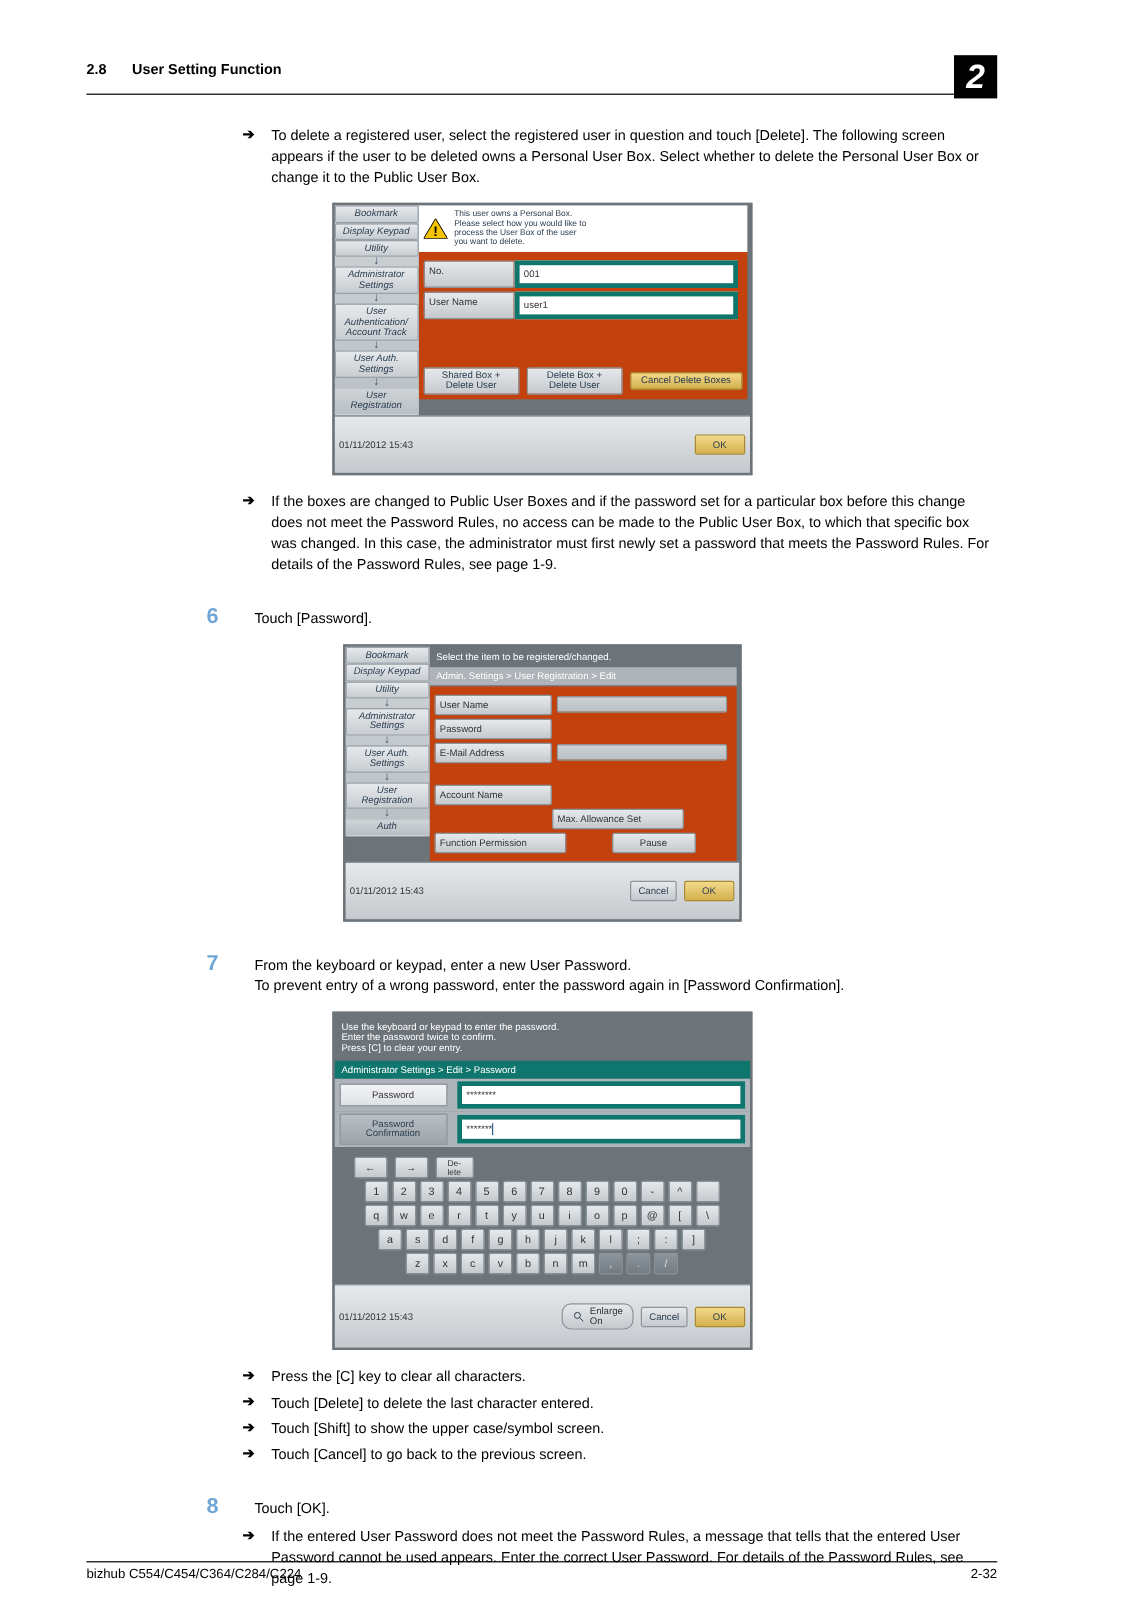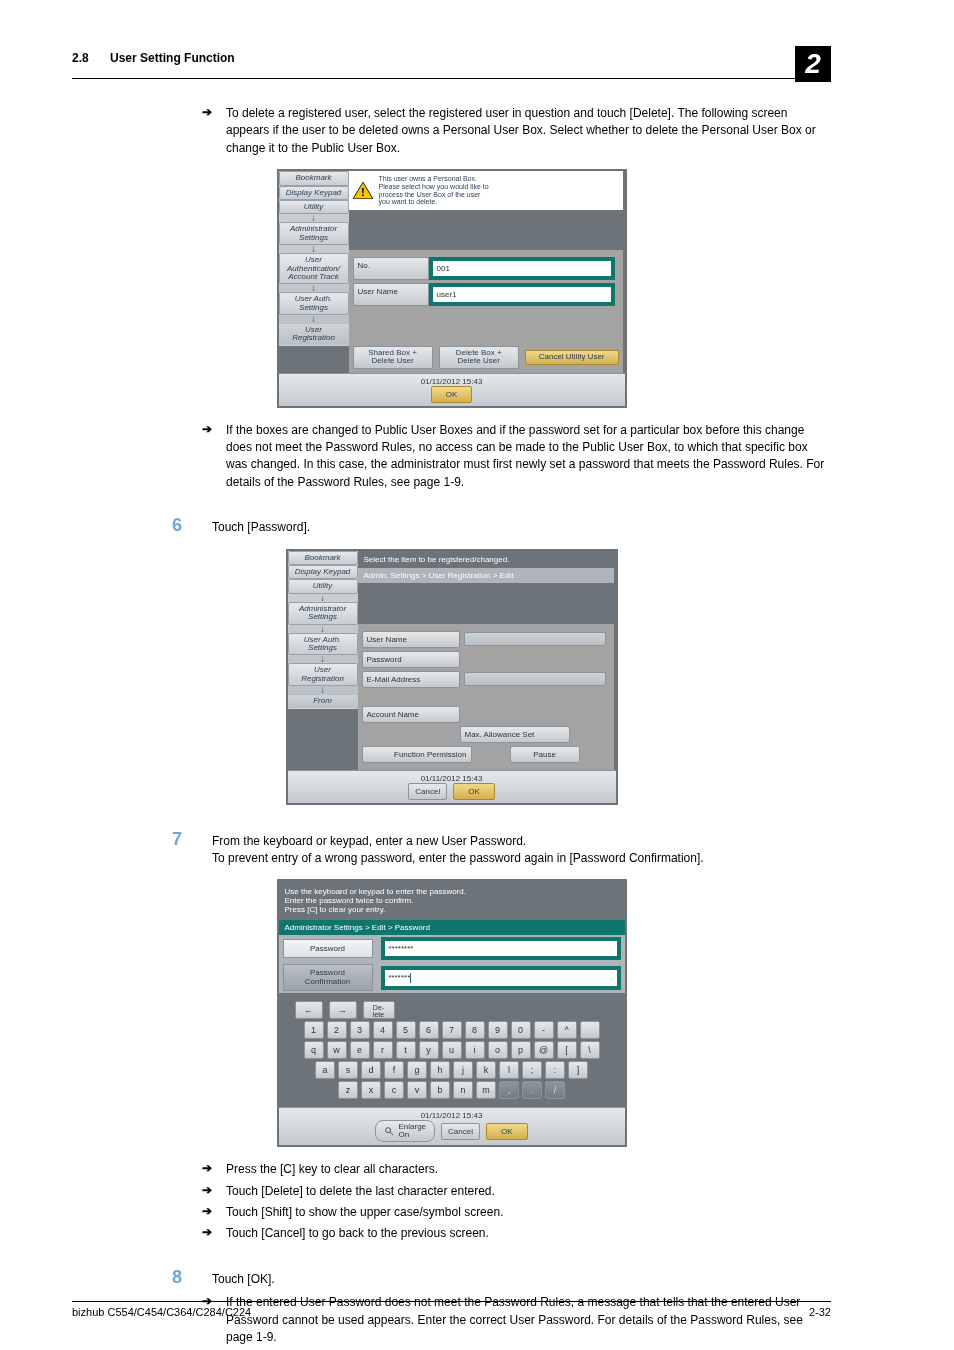--- a/index.html
+++ b/index.html
@@ -42,26 +42,26 @@
   .fig-wrap { text-align: center; margin: 12px 0 14px 0; }
 
   
   .dev-panel { display: inline-block; border: 2px solid #6c747a; background: #6c747a; text-align: left; font-size: 9px; color: #333; }
   .dev-left { float: left; width: 70px; background: linear-gradient(#cfd3d6,#b9c0c5); }
   .dev-left .li { margin: 0; padding: 2px 2px; font-size: 8px; text-align: center; color: #2b3d4f; border: 1px solid #9aa2a9; border-radius: 2px; background: linear-gradient(#e6e9ec,#c8cdd1); white-space: normal; line-height: 1.05; font-style: italic; }
   .dev-left .li.out { background: linear-gradient(#cfd3d6,#b9c0c5); border-color: transparent; }
   .dev-left .arrdown { text-align: center; color: #42566b; font-size: 10px; line-height: 1; margin: -1px 0; }
   .dev-right { overflow: hidden; background: #6c747a; }
   .topbar-dark { background: #6c747a; color: #fff; padding: 4px 6px; font-size: 8px; }
-  .gray-area { background: #a3a3a3; padding: 4px; margin-top: 40px; }
+  .gray-area { background: #c2410c; padding: 4px; }
   .btn3d { display: inline-block; padding: 3px 6px; font-size: 8px; background: linear-gradient(#e6e9ec,#c5c9cd); border: 1px solid #8b949b; border-radius: 2px; color: #2b3d4f; text-align: center; }
   .ok-btn { background: linear-gradient(#f2d98a,#d4b04e); border-color: #a98a2f; padding: 3px 14px; }
   .label-cell { display:inline-block; width: 60px; font-size:8px; background: linear-gradient(#e6e9ec,#c5c9cd); border:1px solid #8b949b; border-radius:2px; padding:3px 4px; }
   .input-cell { display:inline-block; background:#fff; border:4px solid #0f766e; padding:3px 4px; font-size:8px; vertical-align:top; }
-  .status-row { clear:both; background: linear-gradient(#e6e9ec,#c5c9cd); border-top:1px solid #8b949b; font-size:8px; display:flex; justify-content:space-between; align-items:center; padding:3px 4px; width:100%; box-sizing:border-box;flex-direction:column; }
+  .status-row { clear:both; background: linear-gradient(#e6e9ec,#c5c9cd); border-top:1px solid #8b949b; font-size:8px; display:flex; justify-content:space-between; align-items:center; padding:15px 4px; width:100%; box-sizing:border-box; }
   .status-row .btns { display:flex; gap:6px; }
   .warn-ic { display:inline-block; width:20px; height:17px; position:relative; vertical-align:middle; margin-right:6px; }
   .warn-ic svg { width:100%; height:100%; }
 
   
   .fig1 .dev-right { width: 274px; }
   .fig1 .warn-bar { background:#fff; padding:4px; display:flex; align-items:center; }
   .fig1 .warn-txt { font-size:7px; line-height:1.1; color:#2b3d4f; white-space:pre-line; }
   .fig1 .kv { display:flex; margin:3px 0; }
   .fig1 .kv .label-cell { width:66px; }
@@ -157,21 +157,21 @@
               </div>
             <div class="kv">
                 <span class="label-cell">User Name</span>
                 <span class="input-cell">user1</span>
               </div>
             <div class="bot-btns">
               <span class="btn3d" style="white-space:pre-line;">Shared Box +
 Delete User</span>
               <span class="btn3d" style="white-space:pre-line;">Delete Box +
 Delete User</span>
-              <span class="btn3d cancel-del" style="width:86px;">Cancel Utility User</span>
+              <span class="btn3d cancel-del" style="width:86px;">Cancel Delete Boxes</span>
             </div>
           </div>
         </div>
         <div class="status-row">
           <span>01/11/2012   15:43</span>
           <span class="btn3d ok-btn">OK</span>
         </div>
       </div>
     </div>
 
@@ -194,21 +194,21 @@
           <div class="arrdown">↓</div>
           <div class="li" style="white-space:pre-line;">Administrator
 Settings</div>
           <div class="arrdown">↓</div>
           <div class="li" style="white-space:pre-line;">User Auth.
 Settings</div>
           <div class="arrdown">↓</div>
           <div class="li" style="white-space:pre-line;">User
 Registration</div>
           <div class="arrdown">↓</div>
-          <div class="li out">From</div>
+          <div class="li out">Auth</div>
         </div>
         <div class="dev-right">
           <div class="topbar-dark">Select the item to be registered/changed.</div>
           <div class="bc-bar">Admin. Settings &gt; User Registration &gt; Edit</div>
           <div class="gray-area">
             <div class="field-row">
                 <span class="label-cell">User Name</span>
                 <span class="val"></span>
               </div>
             <div class="field-row">
@@ -219,21 +219,21 @@
                 <span class="val"></span>
               </div>
             <div class="spacer"></div>
             <div class="field-row">
                 <span class="label-cell">Account Name</span>
               </div>
             <div class="field-row" style="justify-content:flex-end; padding-right:40px;">
                 <span class="label-cell" style="width:100px;">Max. Allowance Set</span>
               </div>
             <div class="field-row">
-                <span class="label-cell" style="width:100px;text-align:right;">Function Permission</span>
+                <span class="label-cell" style="width:100px;">Function Permission</span>
                 <span style="width:30px;"></span>
                 <span class="label-cell" style="width:60px; text-align:center;">Pause</span>
               </div>
           </div>
         </div>
         <div class="status-row">
           <span>01/11/2012   15:43</span>
           <span class="btns">
             <span class="btn3d">Cancel</span>
             <span class="btn3d ok-btn">OK</span>

